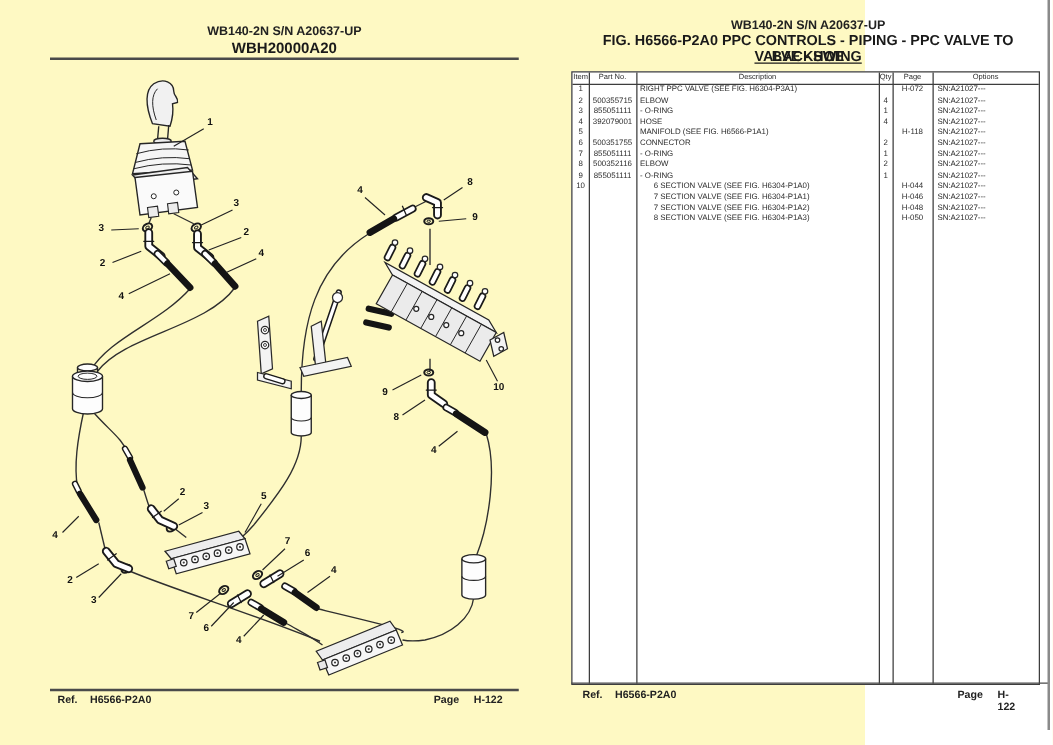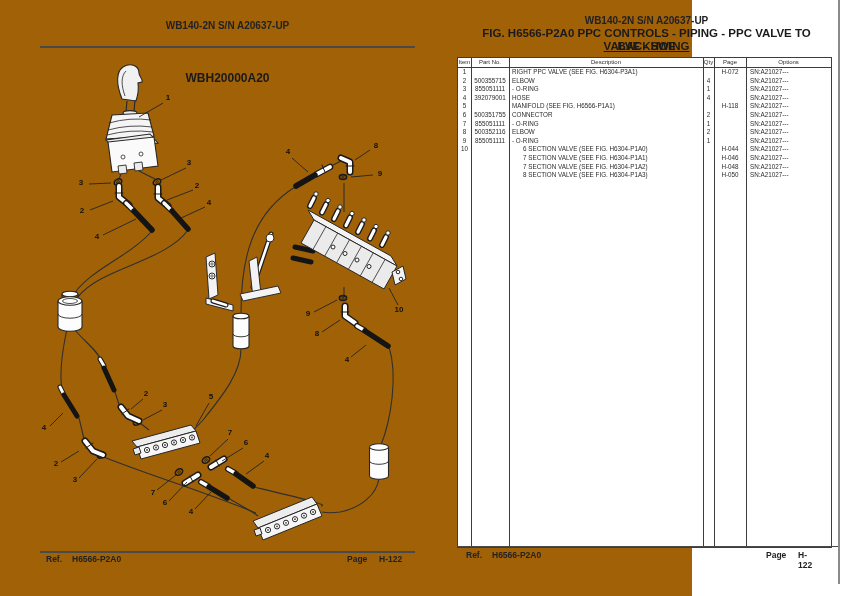--- a/index.html
+++ b/index.html
@@ -1,21 +1,21 @@
 <!DOCTYPE html>
 <html><head>
 <meta charset="utf-8">
 <style>
   html,body{margin:0;padding:0;background:#fff;width:842px;height:596px;overflow:hidden;
     font-family:"Liberation Sans",sans-serif;-webkit-font-smoothing:antialiased;}
   .abs{position:absolute;}
-  #page{position:relative;width:692px;height:596px;background:#a16207;color:#1f1f1f;}
+  #page{position:relative;width:692px;height:596px;background:#fef9c3;color:#1f1f1f;}
   
   .hdr-small{font-size:10px;font-weight:bold;text-align:center;color:#222;}
-  .hdr-big{font-size:12px;font-weight:bold;text-align:center;color:#1a1a1a;margin-top:40px;}
+  .hdr-big{font-size:12px;font-weight:bold;text-align:center;color:#1a1a1a;}
   .hdr-title{font-size:11.5px;font-weight:bold;text-align:center;color:#1a1a1a;line-height:12.5px;}
   .rule{background:#4a4a4a;}
   
   .foot{font-size:8.5px;font-weight:bold;color:#222;}
   
   #parts-table{left:457px;top:57px;width:373px;height:489px;border:1px solid #3d3d3d;background:#fff;}
   #parts-table .vline{position:absolute;top:0;bottom:0;width:0;border-left:1px solid #3d3d3d;}
   #parts-table .hline{position:absolute;left:0;right:0;height:0;border-top:1px solid #3d3d3d;}
   .th{position:absolute;font-size:6px;color:#2b2b2b;text-align:center;line-height:9px;height:9px;overflow:hidden;}
   .td{position:absolute;font-size:6.3px;color:#2b2b2b;line-height:8.6px;height:8.6px;white-space:nowrap;overflow:hidden;}

